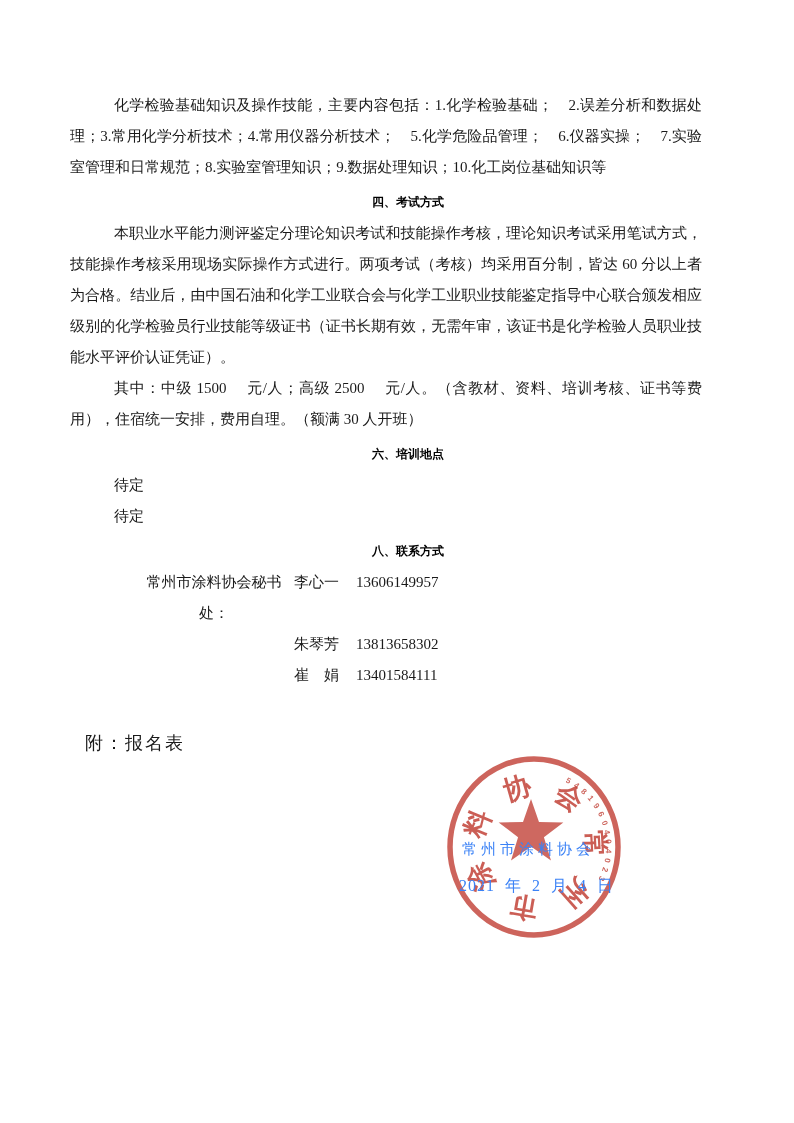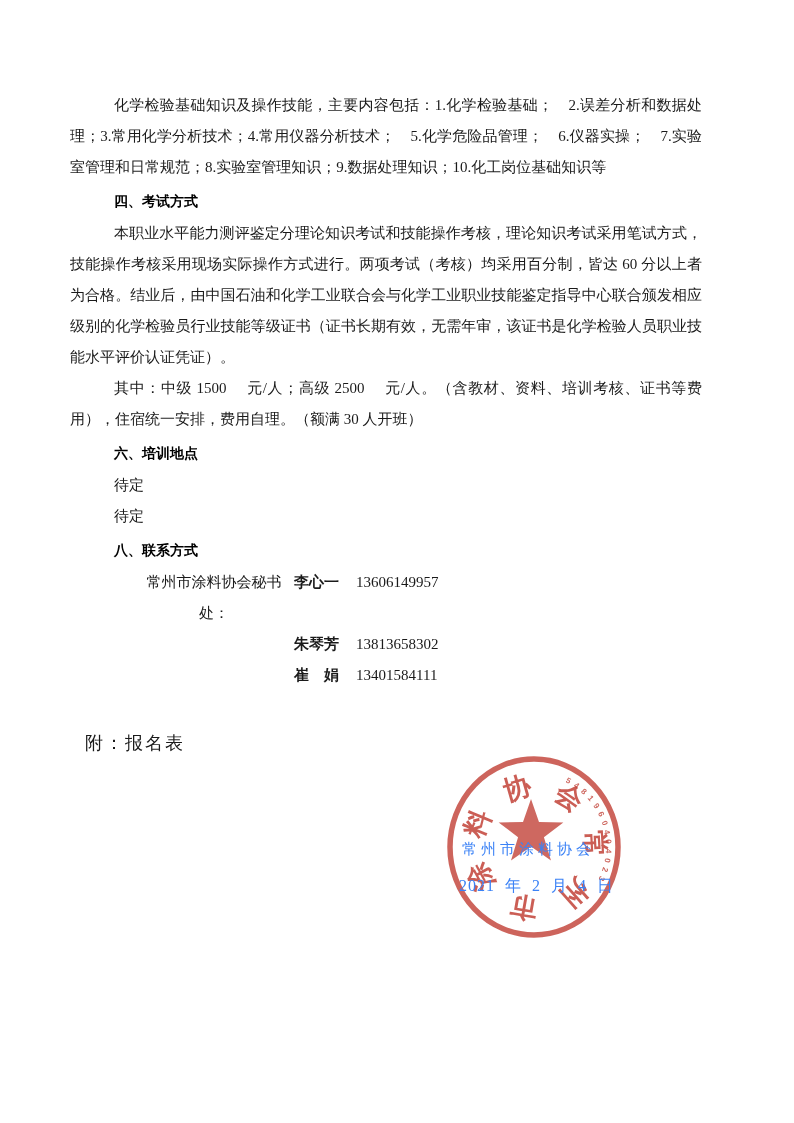--- a/index.html
+++ b/index.html
@@ -12,31 +12,32 @@
     color:#1a1a1a;
     box-sizing:border-box;
     padding:90px 92px 0 70px;
     font-size:15px;
   }
   p{margin:0;line-height:31px;}
   .ind{text-indent:44px;}
   .just{text-align:justify;}
   h3{
     margin:4px 0 0 0;
-    font-size:14px;
+    font-size:12px;
     line-height:31px;
     font-weight:700;
     color:#000;
     text-indent:44px;
-    font-family:Liberation Mono, monospace;
+    font-family:Liberation Sans, sans-serif;
+    text-align:center;
   }
   .contact-block{margin:0;}
   .contact-row{display:flex;line-height:31px;}
   .c-label{width:160px;margin-left:64px;flex:none;text-align:center;}
-  .c-name{width:62px;flex:none;font-weight:bold;}
+  .c-name{width:62px;flex:none;}
   .c-phone{width:118px;flex:none;font-family:"Liberation Serif","DejaVu Serif",serif;}
   .c-note{flex:1;}
   .attachment{
     margin-top:34px;
     font-size:18px;
     line-height:36px;
     text-indent:15px;
     letter-spacing:2px;
   }
   .signature{

